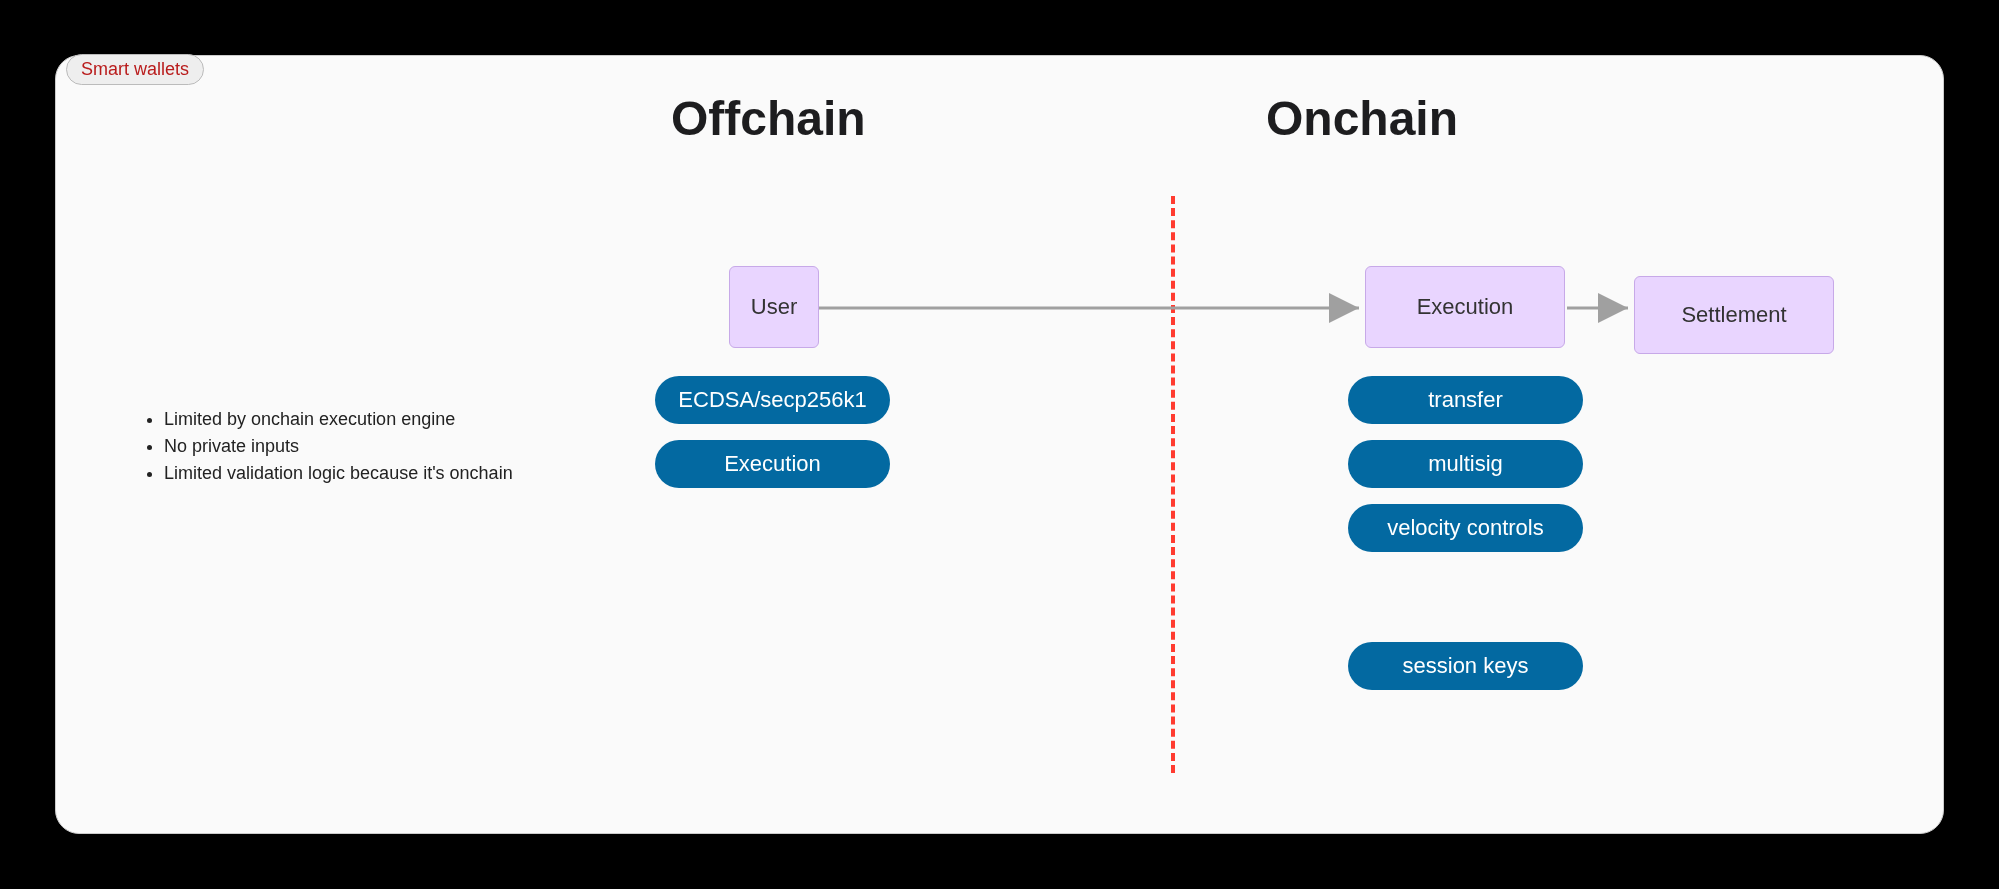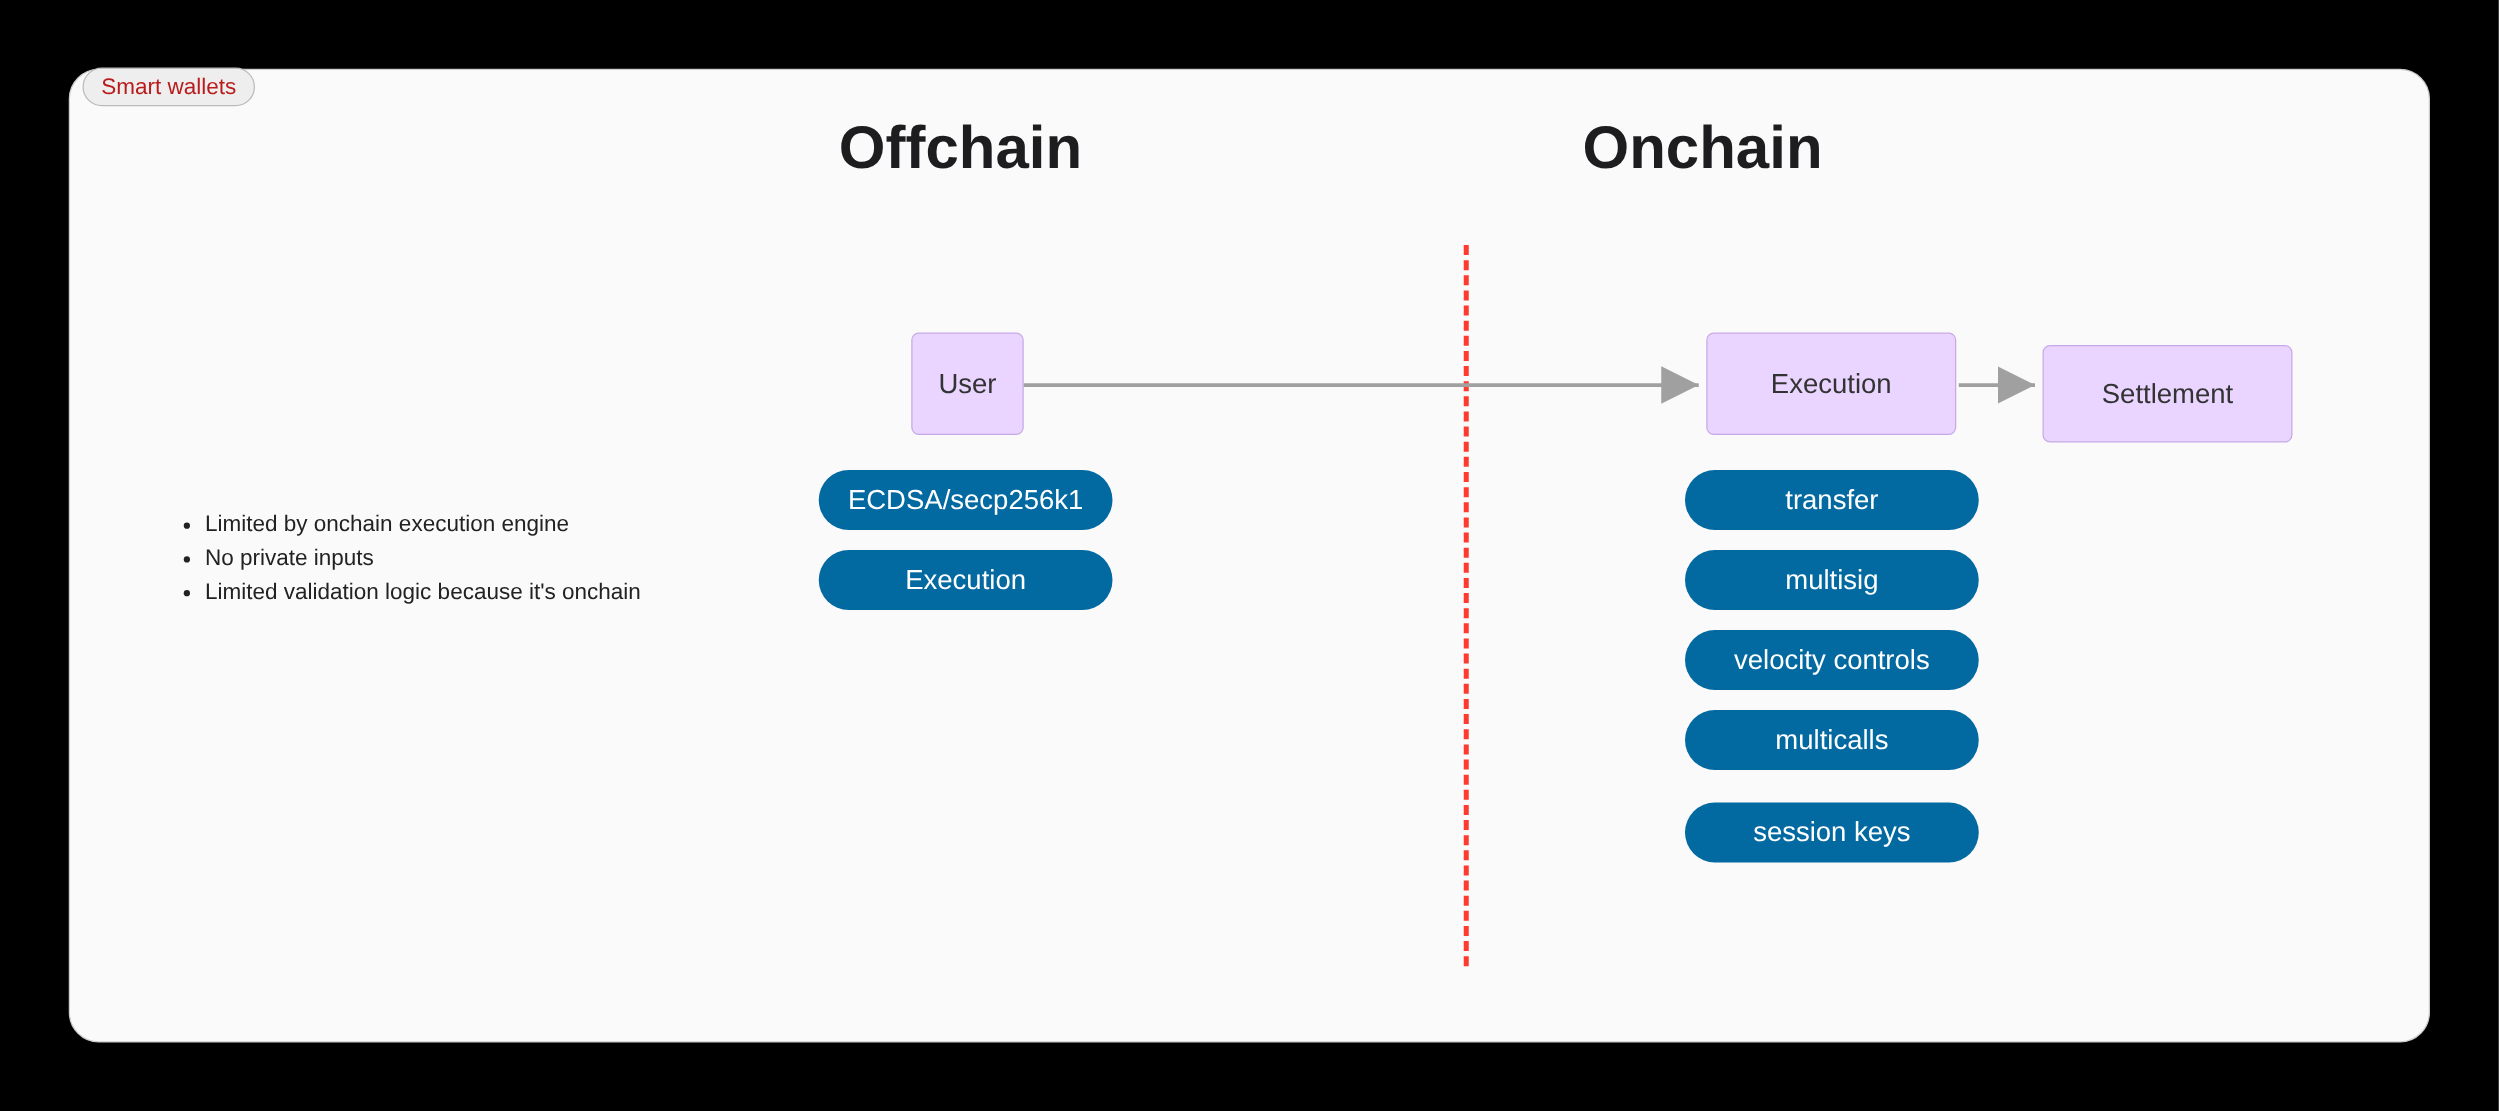--- a/index.html
+++ b/index.html
@@ -129,16 +129,15 @@
     <line x1="0" y1="12" x2="540" y2="12" stroke="#a0a0a0" stroke-width="3" marker-end="url(#ah)"></line>
     <line x1="748" y1="12" x2="809" y2="12" stroke="#a0a0a0" stroke-width="3" marker-end="url(#ah)"></line>
   </svg>
 
   <div class="pill pill-col1 r1">ECDSA/secp256k1</div>
   <div class="pill pill-col1 r2">Execution</div>
 
   <div class="pill pill-col2 r1">transfer</div>
   <div class="pill pill-col2 r3">velocity controls</div>
   <div class="pill pill-col2 r2">multisig</div>
-  <div class="pill pill-col2 r4">multicalls</div>
   <div class="pill pill-col2 r5">session keys</div>
 
 </div>
 
 </body></html>

